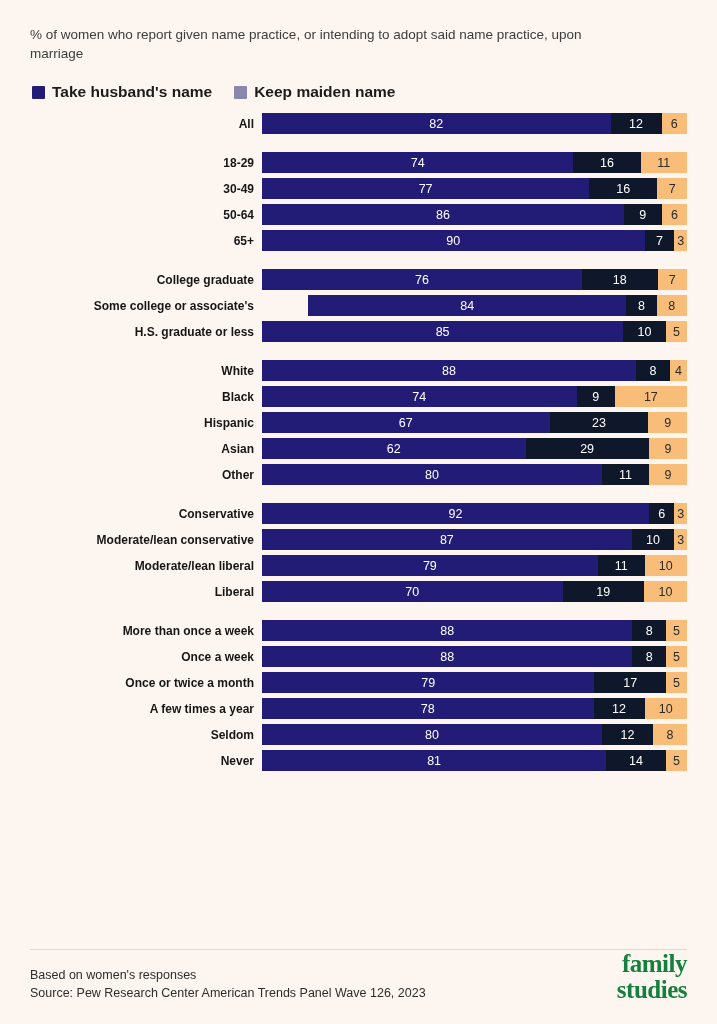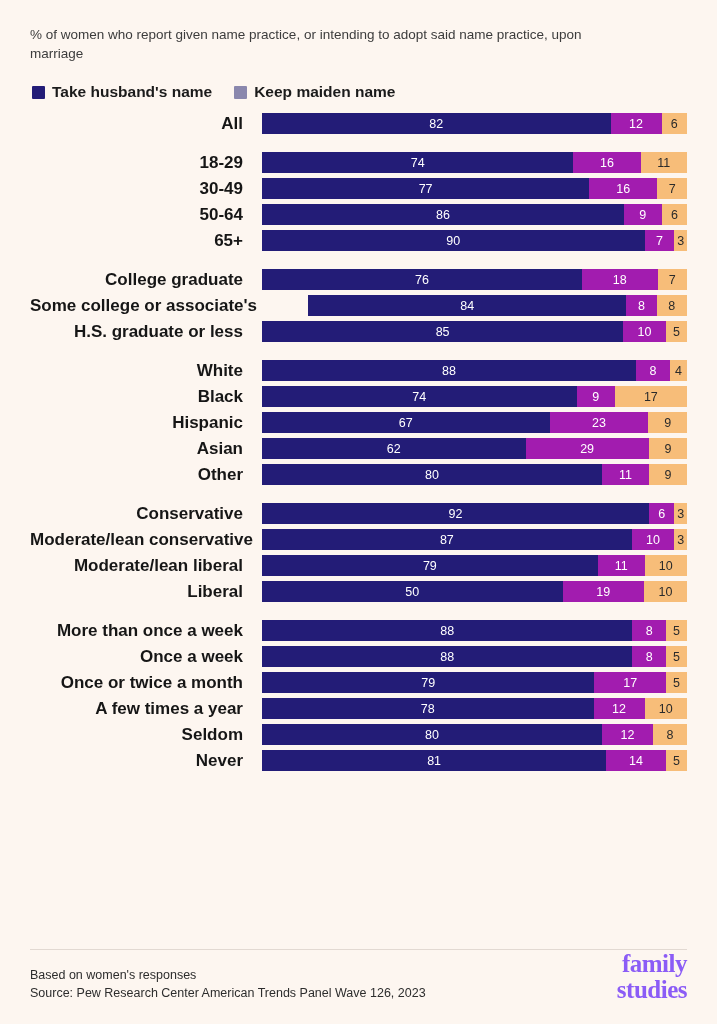--- a/index.html
+++ b/index.html
@@ -71,22 +71,22 @@
   .row {
     display: flex;
     align-items: center;
     height: 21px;
     margin-bottom: 5px;
   }
   .row:last-child { margin-bottom: 0; }
   .row-label {
     width: 232px;
     text-align: right;
-    padding-right: 19px;
-    font-size: 17px;
+    padding-right: 8px;
+    font-size: 12px;
     font-weight: bold;
     color: #161616;
     white-space: nowrap;
     box-sizing: border-box;
   }
   .bars {
     flex: 1;
     display: flex;
     height: 21px;
     position: relative;
@@ -94,41 +94,41 @@
   .seg {
     height: 100%;
     display: flex;
     align-items: center;
     justify-content: center;
     font-size: 12.5px;
     overflow: hidden;
     box-sizing: border-box;
   }
   .seg.s1 { background: #231c77; color: #ffffff; }
-  .seg.s2 { background: #a21caf; color: #ffffff; }
+  .seg.s2 { background: #0f172a; color: #ffffff; }
   .seg.s3 { background: #f7bd79; color: #2b2b2b; }
   .footer {
     position: absolute;
     left: 30px;
     bottom: 22px;
     right: 30px;
     display: flex;
     align-items: flex-end;
     justify-content: space-between;
   }
   .source {
     font-size: 12.5px;
     line-height: 1.45;
     color: #2d2d2d;
   }
   .brand {
     text-align: right;
     font-family: "Liberation Serif", serif;
     font-weight: bold;
-    color: #8b5cf6;
+    color: #15803d;
     line-height: 1.02;
     letter-spacing: -0.5px;
   }
   .brand .b1 { font-size: 25px; display: block; }
   .brand .b2 { font-size: 25px; display: block; }
   .rule {
     position: absolute;
     left: 30px;
     right: 30px;
     bottom: 74px;
@@ -288,21 +288,21 @@
           <div class="row-label">Moderate/lean liberal</div>
           <div class="bars">
             <div class="seg s1" style="width: 79%;">79</div>
             <div class="seg s2" style="width: 11%;">11</div>
             <div class="seg s3" style="width: 10%;">10</div>
           </div>
         </div>
         <div class="row">
           <div class="row-label">Liberal</div>
           <div class="bars">
-            <div class="seg s1" style="width: 70.7071%;">50</div>
+            <div class="seg s1" style="width: 70.7071%;">70</div>
             <div class="seg s2" style="width: 19.1919%;">19</div>
             <div class="seg s3" style="width: 10.101%;">10</div>
           </div>
         </div>
       </div>
       <div class="group">
         <div class="row">
           <div class="row-label">More than once a week</div>
           <div class="bars">
             <div class="seg s1" style="width: 87.1287%;">88</div>

